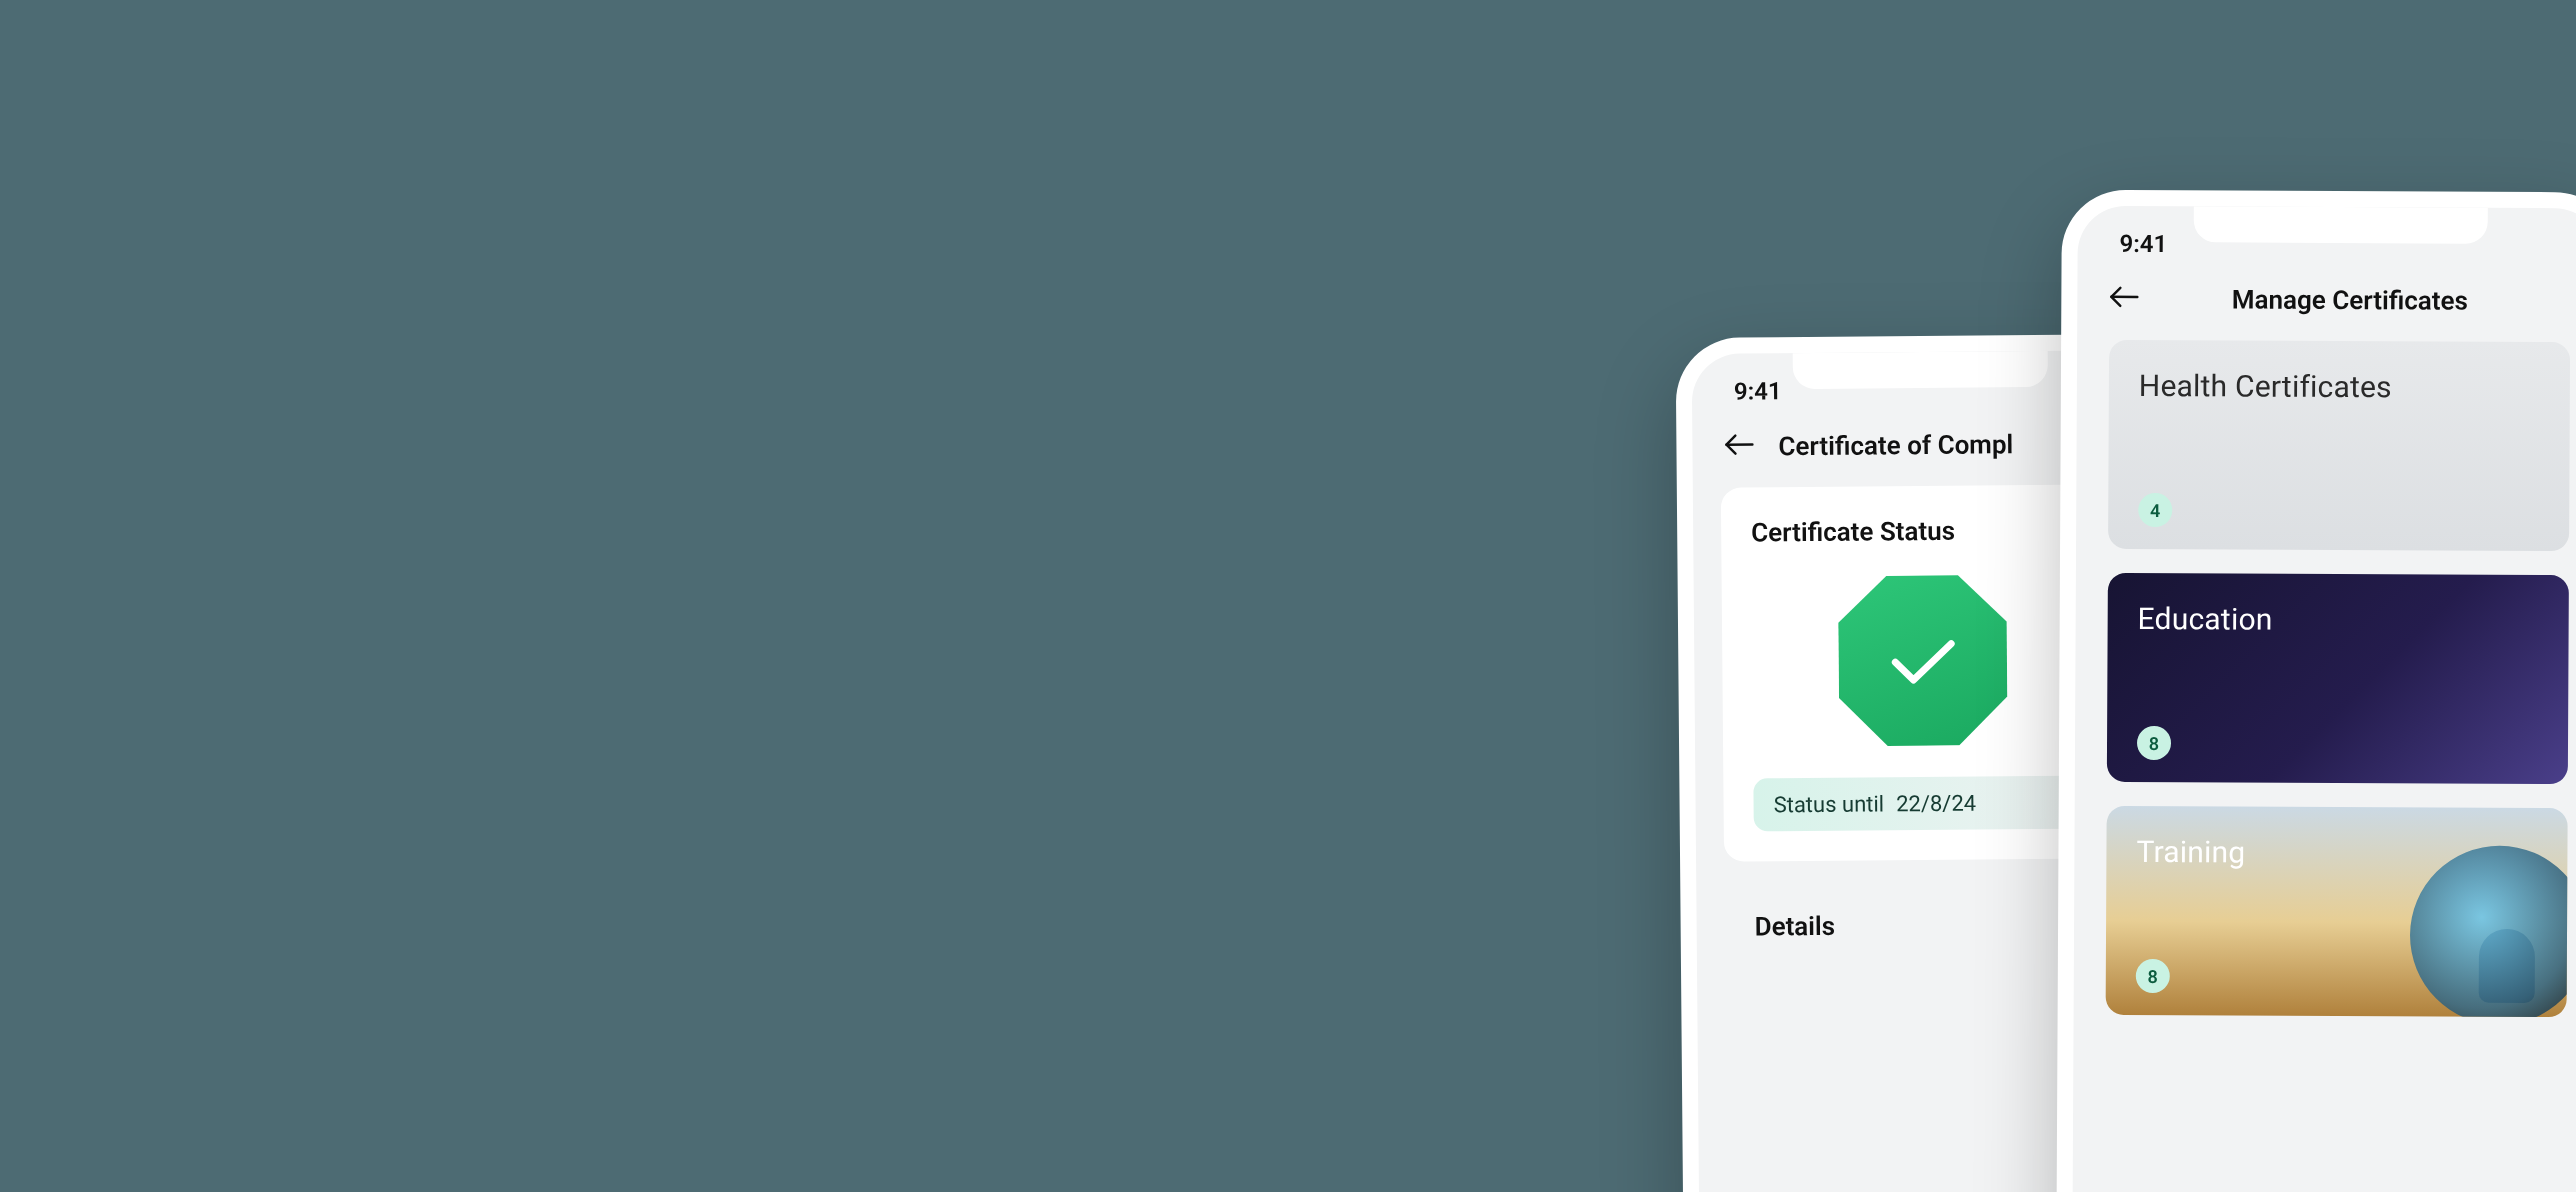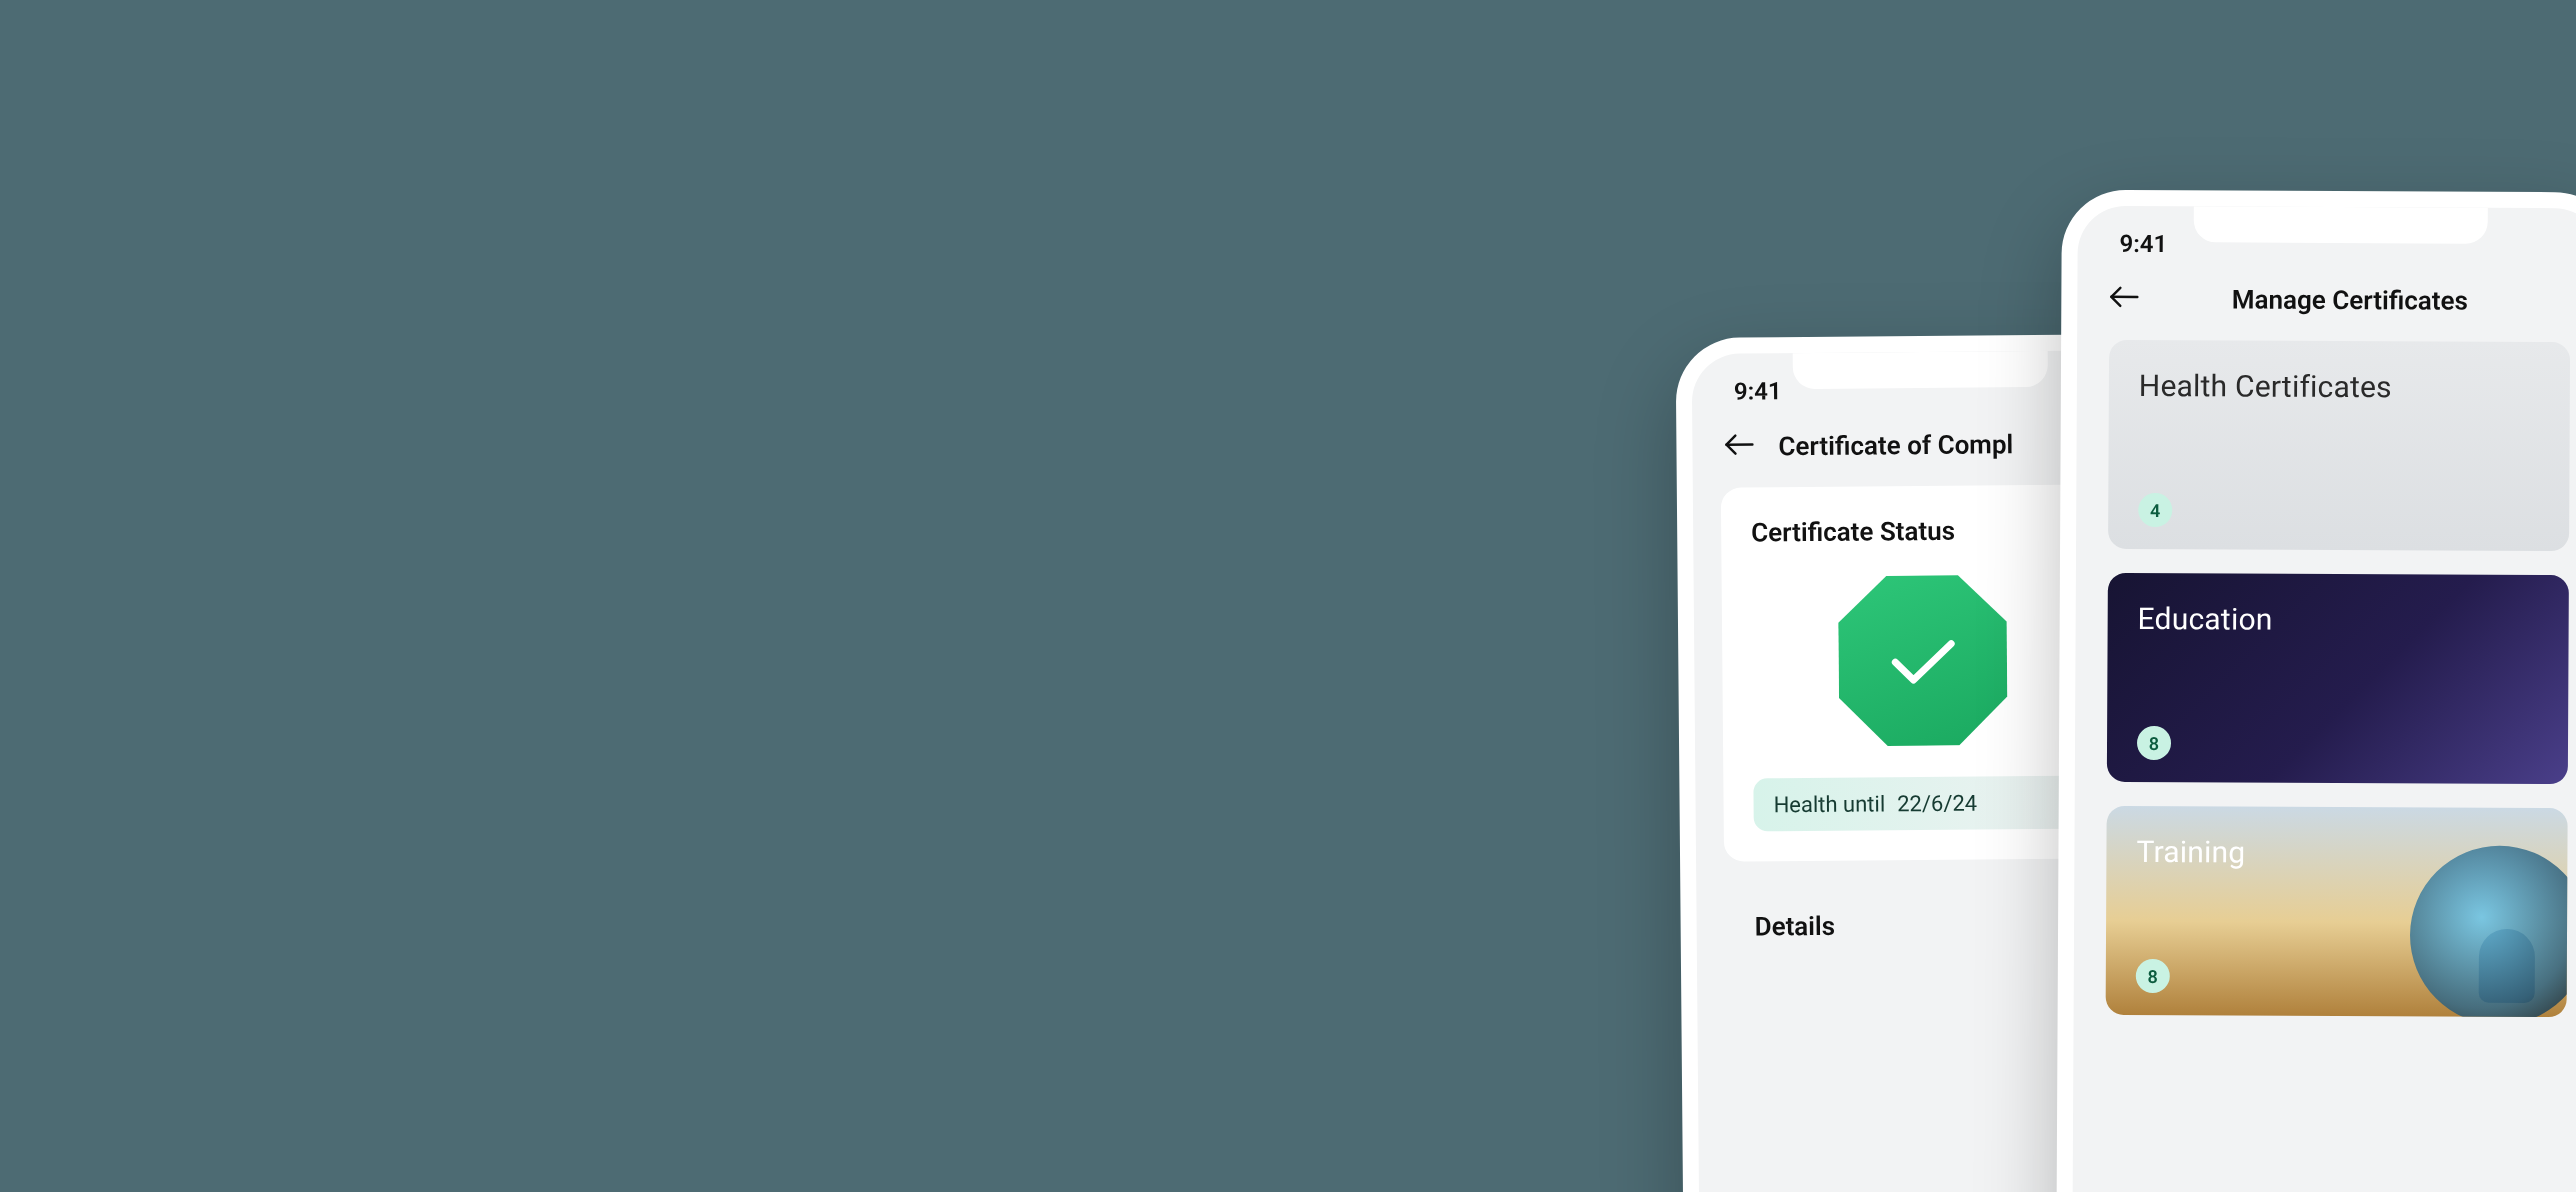--- a/index.html
+++ b/index.html
@@ -60,22 +60,22 @@
     <div class="card">
       <div class="card-title">Certificate Status</div>
       <div class="status-badge-wrap">
         <div class="poly-badge">
           <svg viewBox="0 0 72 56" fill="none" stroke="#fff" stroke-width="7" stroke-linecap="round" stroke-linejoin="round">
               <path d="M8 28 26 46 64 10"></path>
             </svg>
         </div>
       </div>
       <div class="valid-pill">
-        <span>Health until</span>
-        <span>22/6/24</span>
+        <span>Status until</span>
+        <span>22/8/24</span>
       </div>
     </div>
 
     <div class="details-title">Details</div>
   </div>
 </div>
 
 <div class="phone phone-b">
   <div class="screen">
     <div class="notch"></div>

